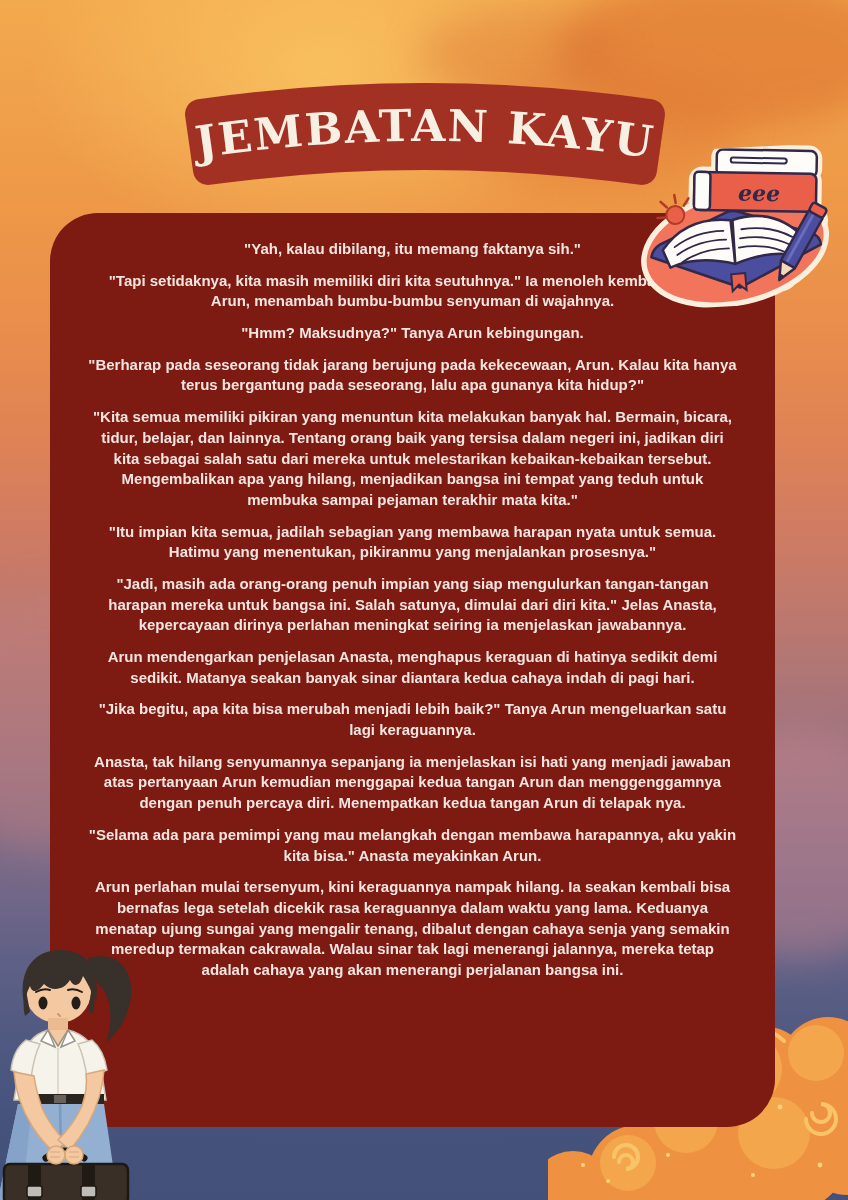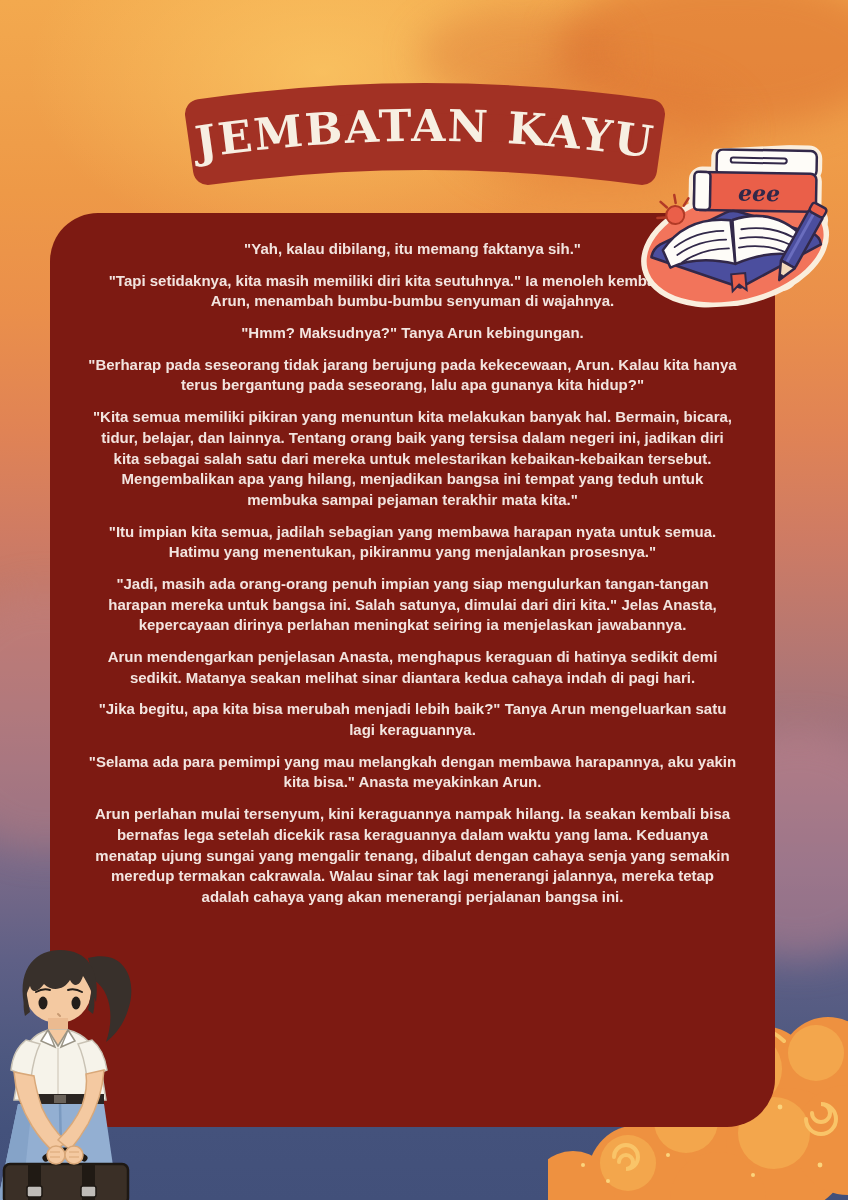--- a/index.html
+++ b/index.html
@@ -52,22 +52,23 @@
   </svg>
 
   <section class="panel">
     <p>"Yah, kalau dibilang, itu memang faktanya sih."</p>
     <p>"Tapi setidaknya, kita masih memiliki diri kita seutuhnya." Ia menoleh kembali kearah Arun, menambah bumbu-bumbu senyuman di wajahnya.</p>
     <p>"Hmm? Maksudnya?" Tanya Arun kebingungan.</p>
     <p>"Berharap pada seseorang tidak jarang berujung pada kekecewaan, Arun. Kalau kita hanya terus bergantung pada seseorang, lalu apa gunanya kita hidup?"</p>
     <p>"Kita semua memiliki pikiran yang menuntun kita melakukan banyak hal. Bermain, bicara, tidur, belajar, dan lainnya. Tentang orang baik yang tersisa dalam negeri ini, jadikan diri kita sebagai salah satu dari mereka untuk melestarikan kebaikan-kebaikan tersebut. Mengembalikan apa yang hilang, menjadikan bangsa ini tempat yang teduh untuk membuka sampai pejaman terakhir mata kita."</p>
     <p>"Itu impian kita semua, jadilah sebagian yang membawa harapan nyata untuk semua. Hatimu yang menentukan, pikiranmu yang menjalankan prosesnya."</p>
     <p>"Jadi, masih ada orang-orang penuh impian yang siap mengulurkan tangan-tangan harapan mereka untuk bangsa ini. Salah satunya, dimulai dari diri kita." Jelas Anasta, kepercayaan dirinya perlahan meningkat seiring ia menjelaskan jawabannya.</p>
-    <p>Arun mendengarkan penjelasan Anasta, menghapus keraguan di hatinya sedikit demi sedikit. Matanya seakan melihat sinar diantara kedua cahaya indah di pagi hari.</p>
+    <p>Arun mendengarkan penjelasan Anasta, menghapus keraguan di hatinya sedikit demi sedikit. Matanya seakan banyak sinar diantara kedua cahaya indah di pagi hari.</p>
     <p>"Jika begitu, apa kita bisa merubah menjadi lebih baik?" Tanya Arun mengeluarkan satu lagi keraguannya.</p>
+    <p>Anasta, tak hilang senyumannya sepanjang ia menjelaskan isi hati yang menjadi jawaban atas pertanyaan Arun kemudian menggapai kedua tangan Arun dan menggenggamnya dengan penuh percaya diri. Menempatkan kedua tangan Arun di telapak nya.</p>
     <p>"Selama ada para pemimpi yang mau melangkah dengan membawa harapannya, aku yakin kita bisa." Anasta meyakinkan Arun.</p>
     <p>Arun perlahan mulai tersenyum, kini keraguannya nampak hilang. Ia seakan kembali bisa bernafas lega setelah dicekik rasa keraguannya dalam waktu yang lama. Keduanya menatap ujung sungai yang mengalir tenang, dibalut dengan cahaya senja yang semakin meredup termakan cakrawala. Walau sinar tak lagi menerangi jalannya, mereka tetap adalah cahaya yang akan menerangi perjalanan bangsa ini.</p>
   </section>
 
   <svg class="sticker" viewBox="0 0 196 158">
 
     <g fill="#F2745B" stroke="#FAEEDD" stroke-width="11" stroke-linejoin="round">
       <rect x="84" y="4" width="100" height="26" rx="8" transform="rotate(4 134 17)"></rect>
       <rect x="60" y="26" width="122" height="38" rx="8" transform="rotate(4 121 45)"></rect>
       <ellipse cx="98" cy="100" rx="90" ry="52" transform="rotate(-10 98 100)"></ellipse>

